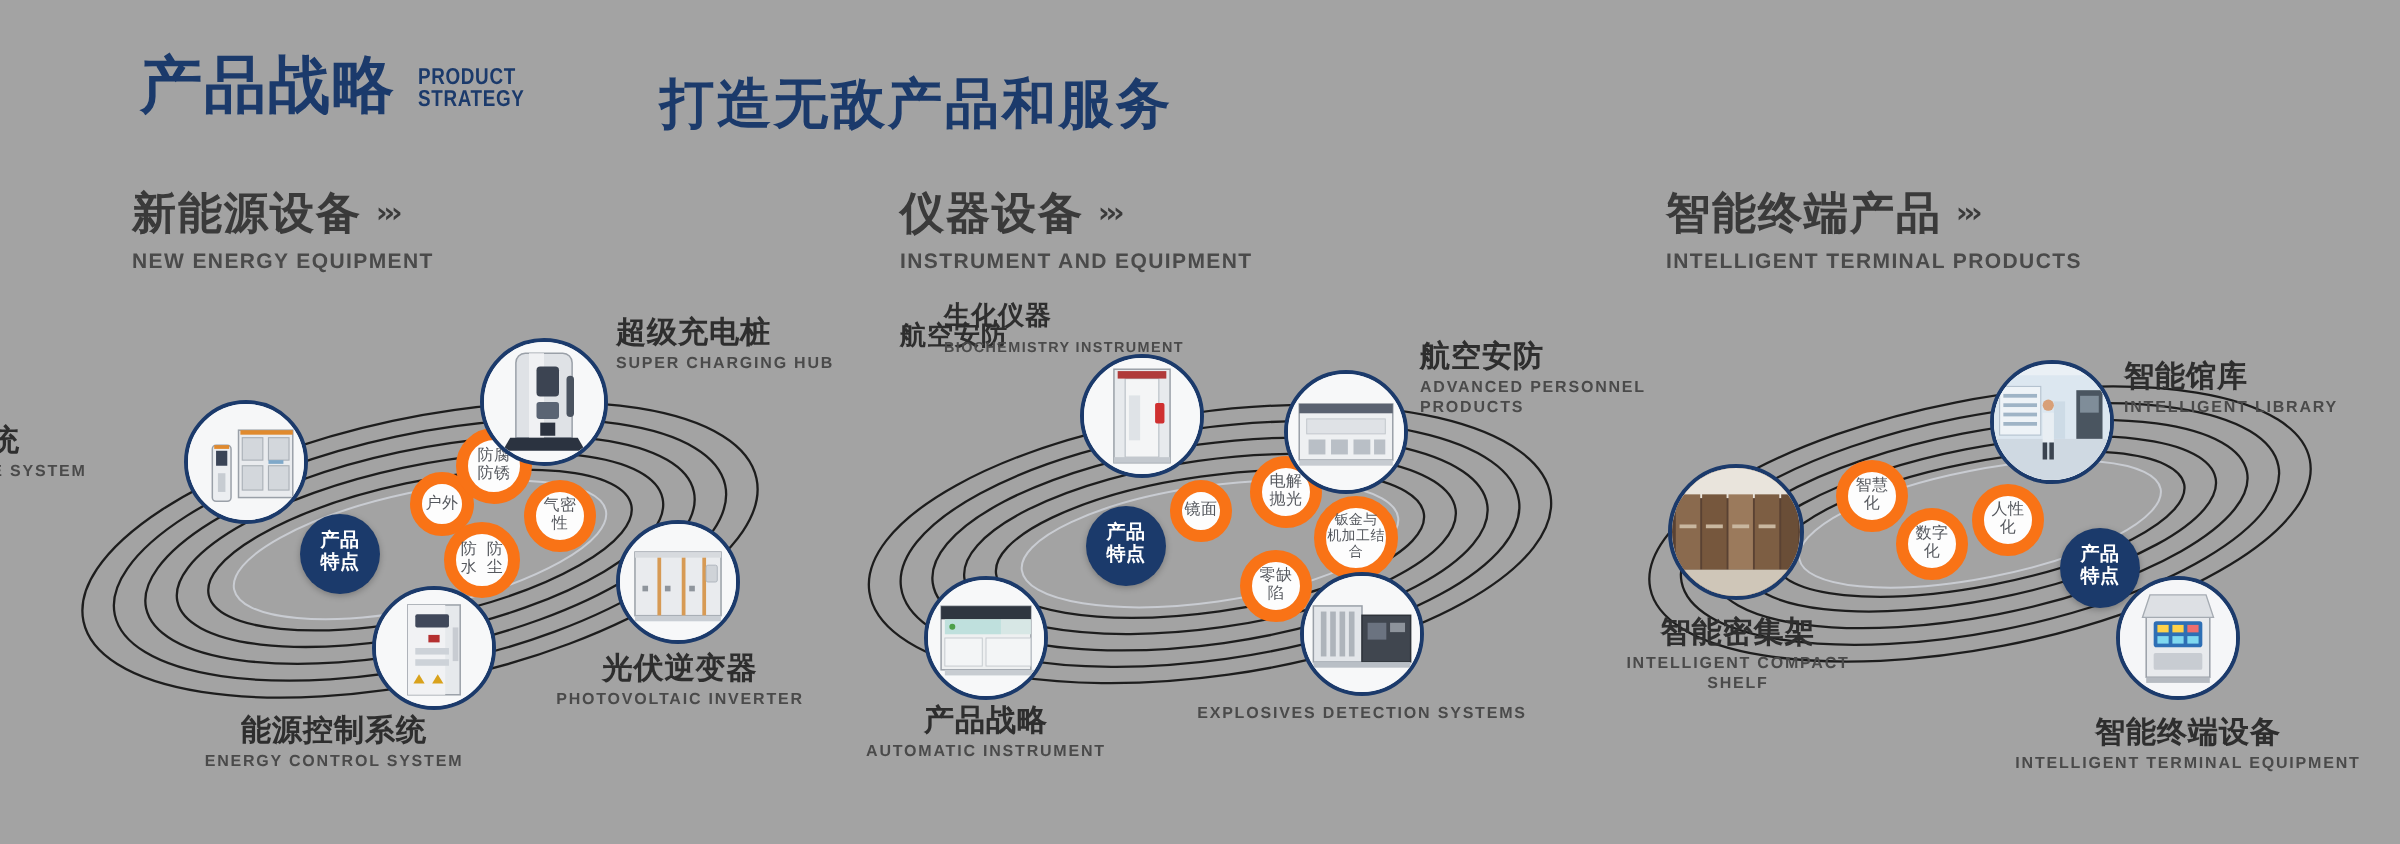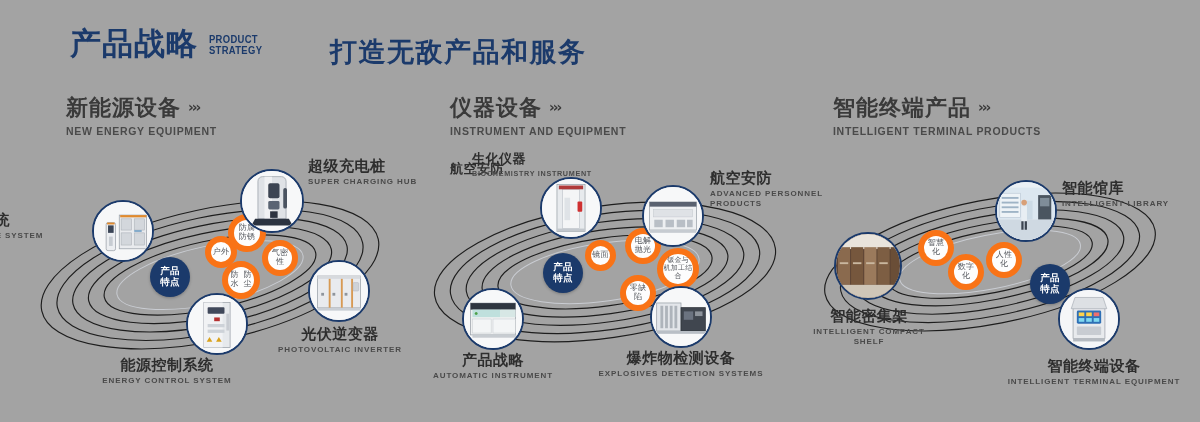--- a/index.html
+++ b/index.html
@@ -331,21 +331,20 @@
           <rect x="19" y="19" width="3" height="24"></rect>
             <rect x="24" y="19" width="3" height="24"></rect>
         </g>
         <rect x="31" y="21" width="26" height="25" fill="#40464f" stroke="#2e333a" stroke-width="0.8"></rect>
         <rect x="34" y="25" width="10" height="9" fill="#6b7380"></rect>
         <rect x="46" y="25" width="8" height="5" fill="#8d939b"></rect>
         <rect x="5" y="46" width="52" height="3" fill="#b9bfc6"></rect>
       </svg>
     </div>
     <div class="cap c" style="left:181px; top:200px; width:200px;">
-      <div class="cn">爆炸物检测设备</div>
       <div class="en">EXPLOSIVES DETECTION SYSTEMS</div>
     </div>
   </div>
 
   <div class="group" style="left:790px; top:150px; width:410px; height:250px;">
 
     <svg class="orbits" width="410" height="250" viewBox="0 0 410 250">
       <g fill="none" stroke="#1d1d1d" stroke-width="1.15">
         <ellipse cx="200" cy="112" rx="168" ry="62" transform="rotate(-11 200 112)"></ellipse>
         <ellipse cx="200" cy="112" rx="152" ry="54" transform="rotate(-11 200 112)"></ellipse>

